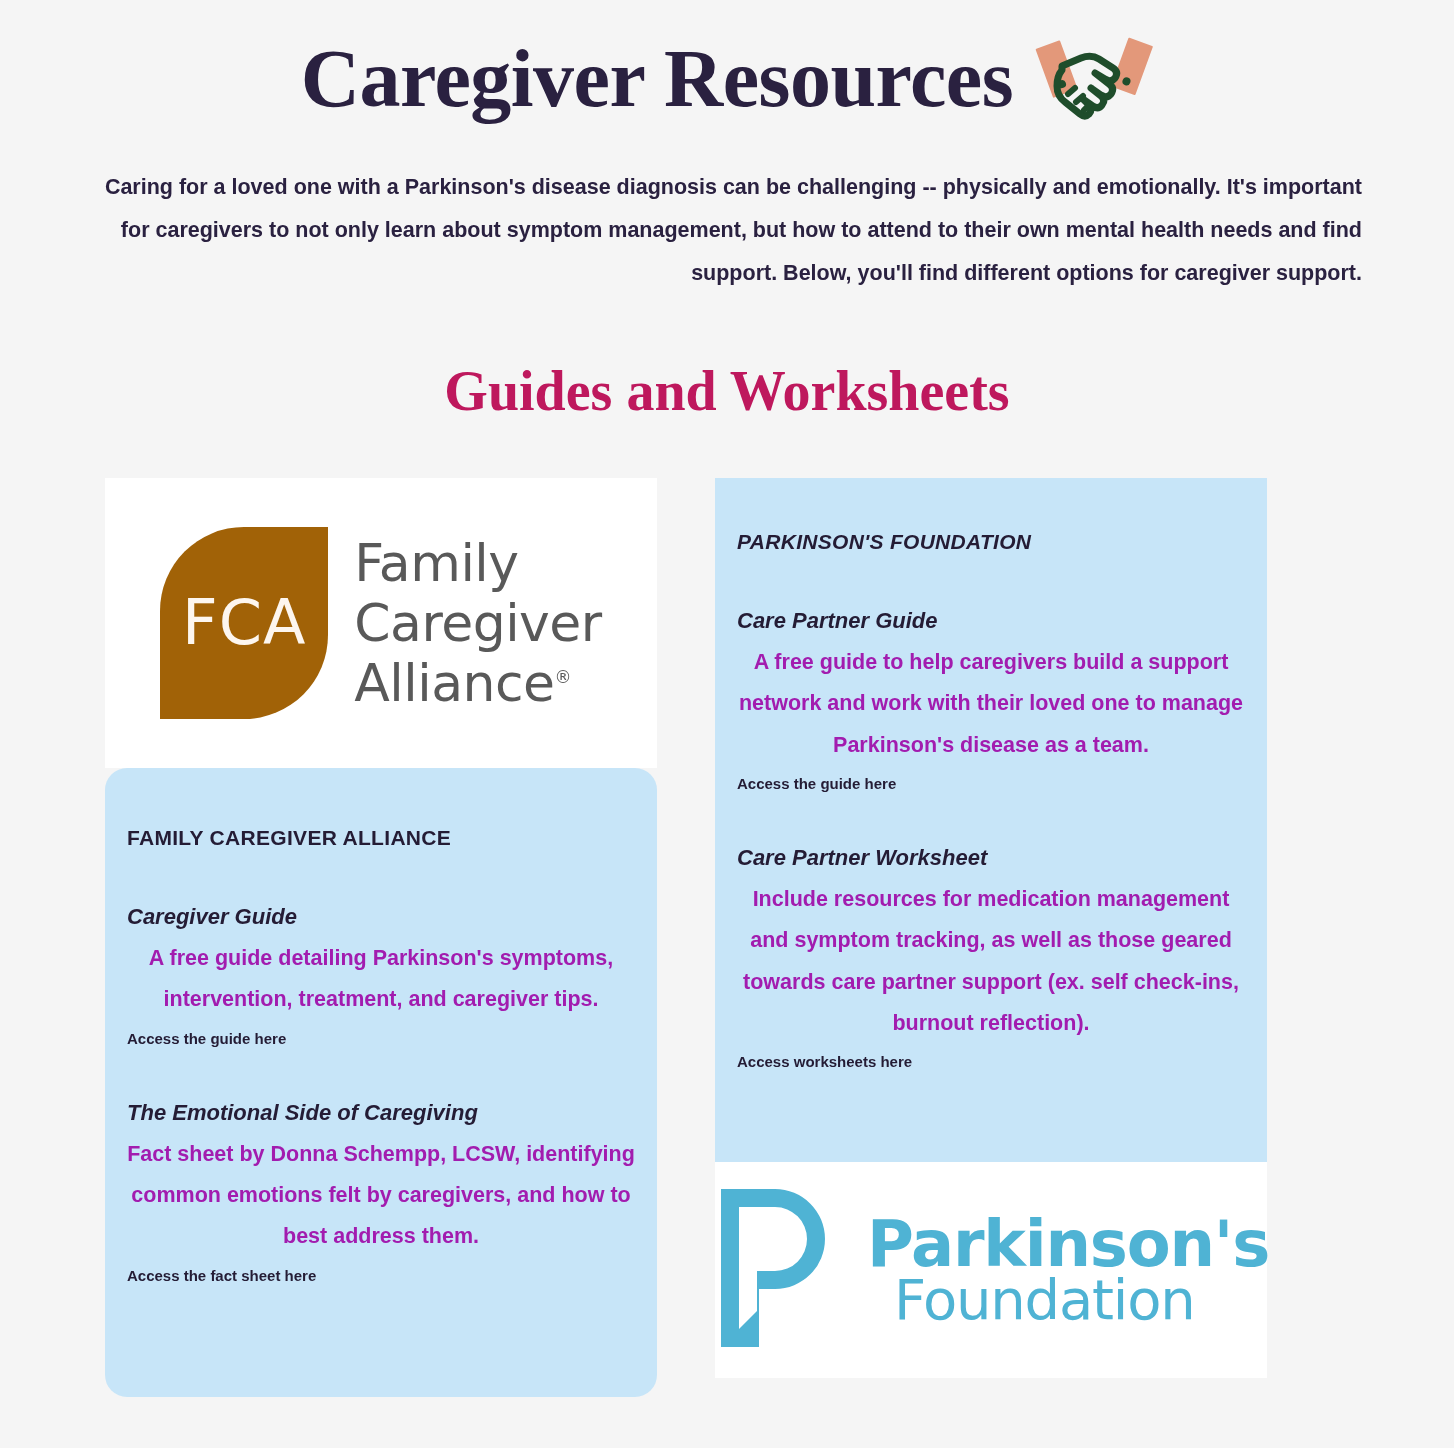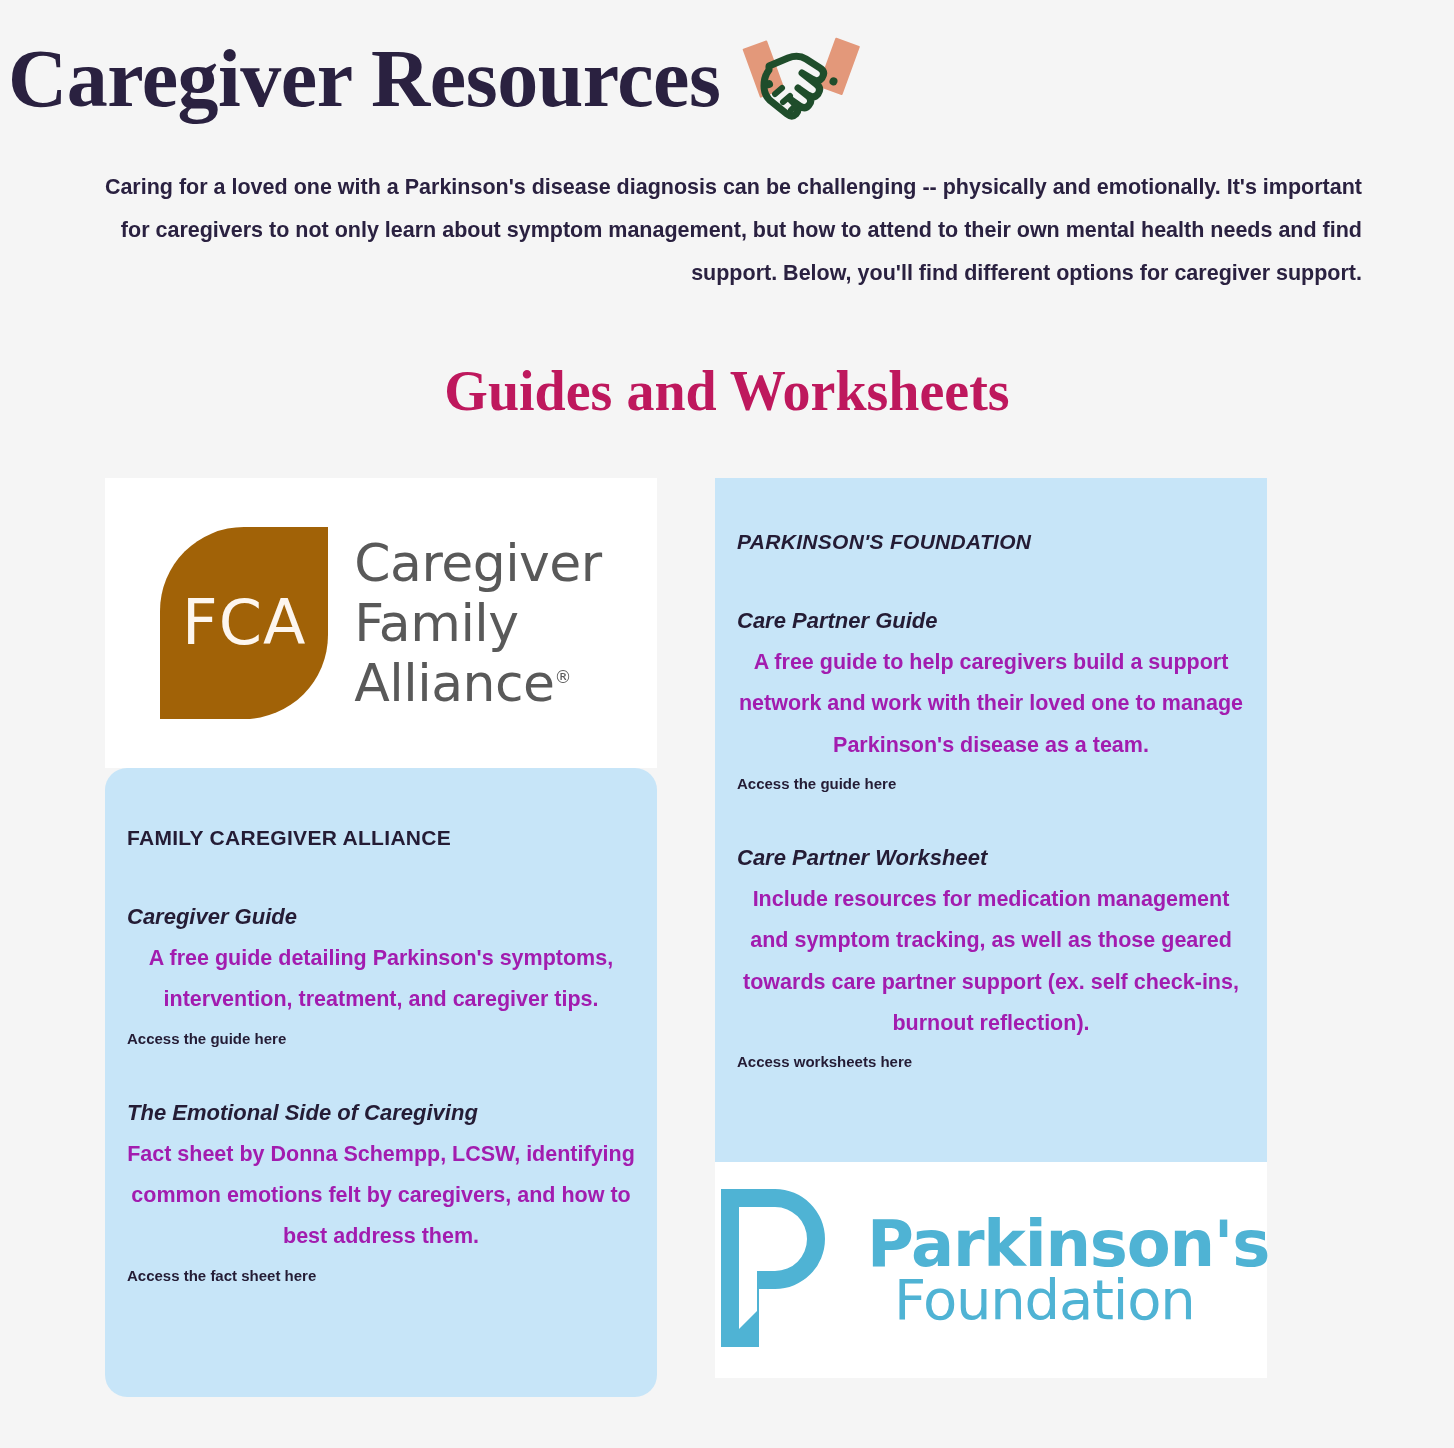--- a/index.html
+++ b/index.html
@@ -21,22 +21,22 @@
     padding-top: 28px;
     text-align: center;
     font-family: "Liberation Serif", serif;
     font-weight: 700;
     font-size: 82px;
     line-height: 1.1;
     color: #2a2140;
     letter-spacing: -0.5px;
     display: flex;
     align-items: center;
+    justify-content: center;
     gap: 22px;
-    padding-left: 8px;
   }
   .handshake-icon { display: inline-block; width: 118px; height: 102px; flex: 0 0 auto; }
 
   .intro {
     margin: 36px auto 0 auto;
     width: 1270px;
     text-align: right;
     font-size: 21.5px;
     font-weight: 600;
     line-height: 2.0;
@@ -193,22 +193,22 @@
   <div class="cards">
 
     <div class="col">
 
       <div class="logo-box fca">
         <div class="fca-logo">
           <div class="fca-mark">
             <span>FCA</span>
           </div>
           <div class="fca-words">
+            <div>Family</div>
             <div>Caregiver</div>
-            <div>Family</div>
             <div><span>Alliance</span><sup>®</sup></div>
           </div>
         </div>
       </div>
 
       <div class="blue-card left">
         <div class="card-heading">FAMILY CAREGIVER ALLIANCE</div>
 
         <div class="entry">
           <p class="entry-title">Caregiver Guide</p>

